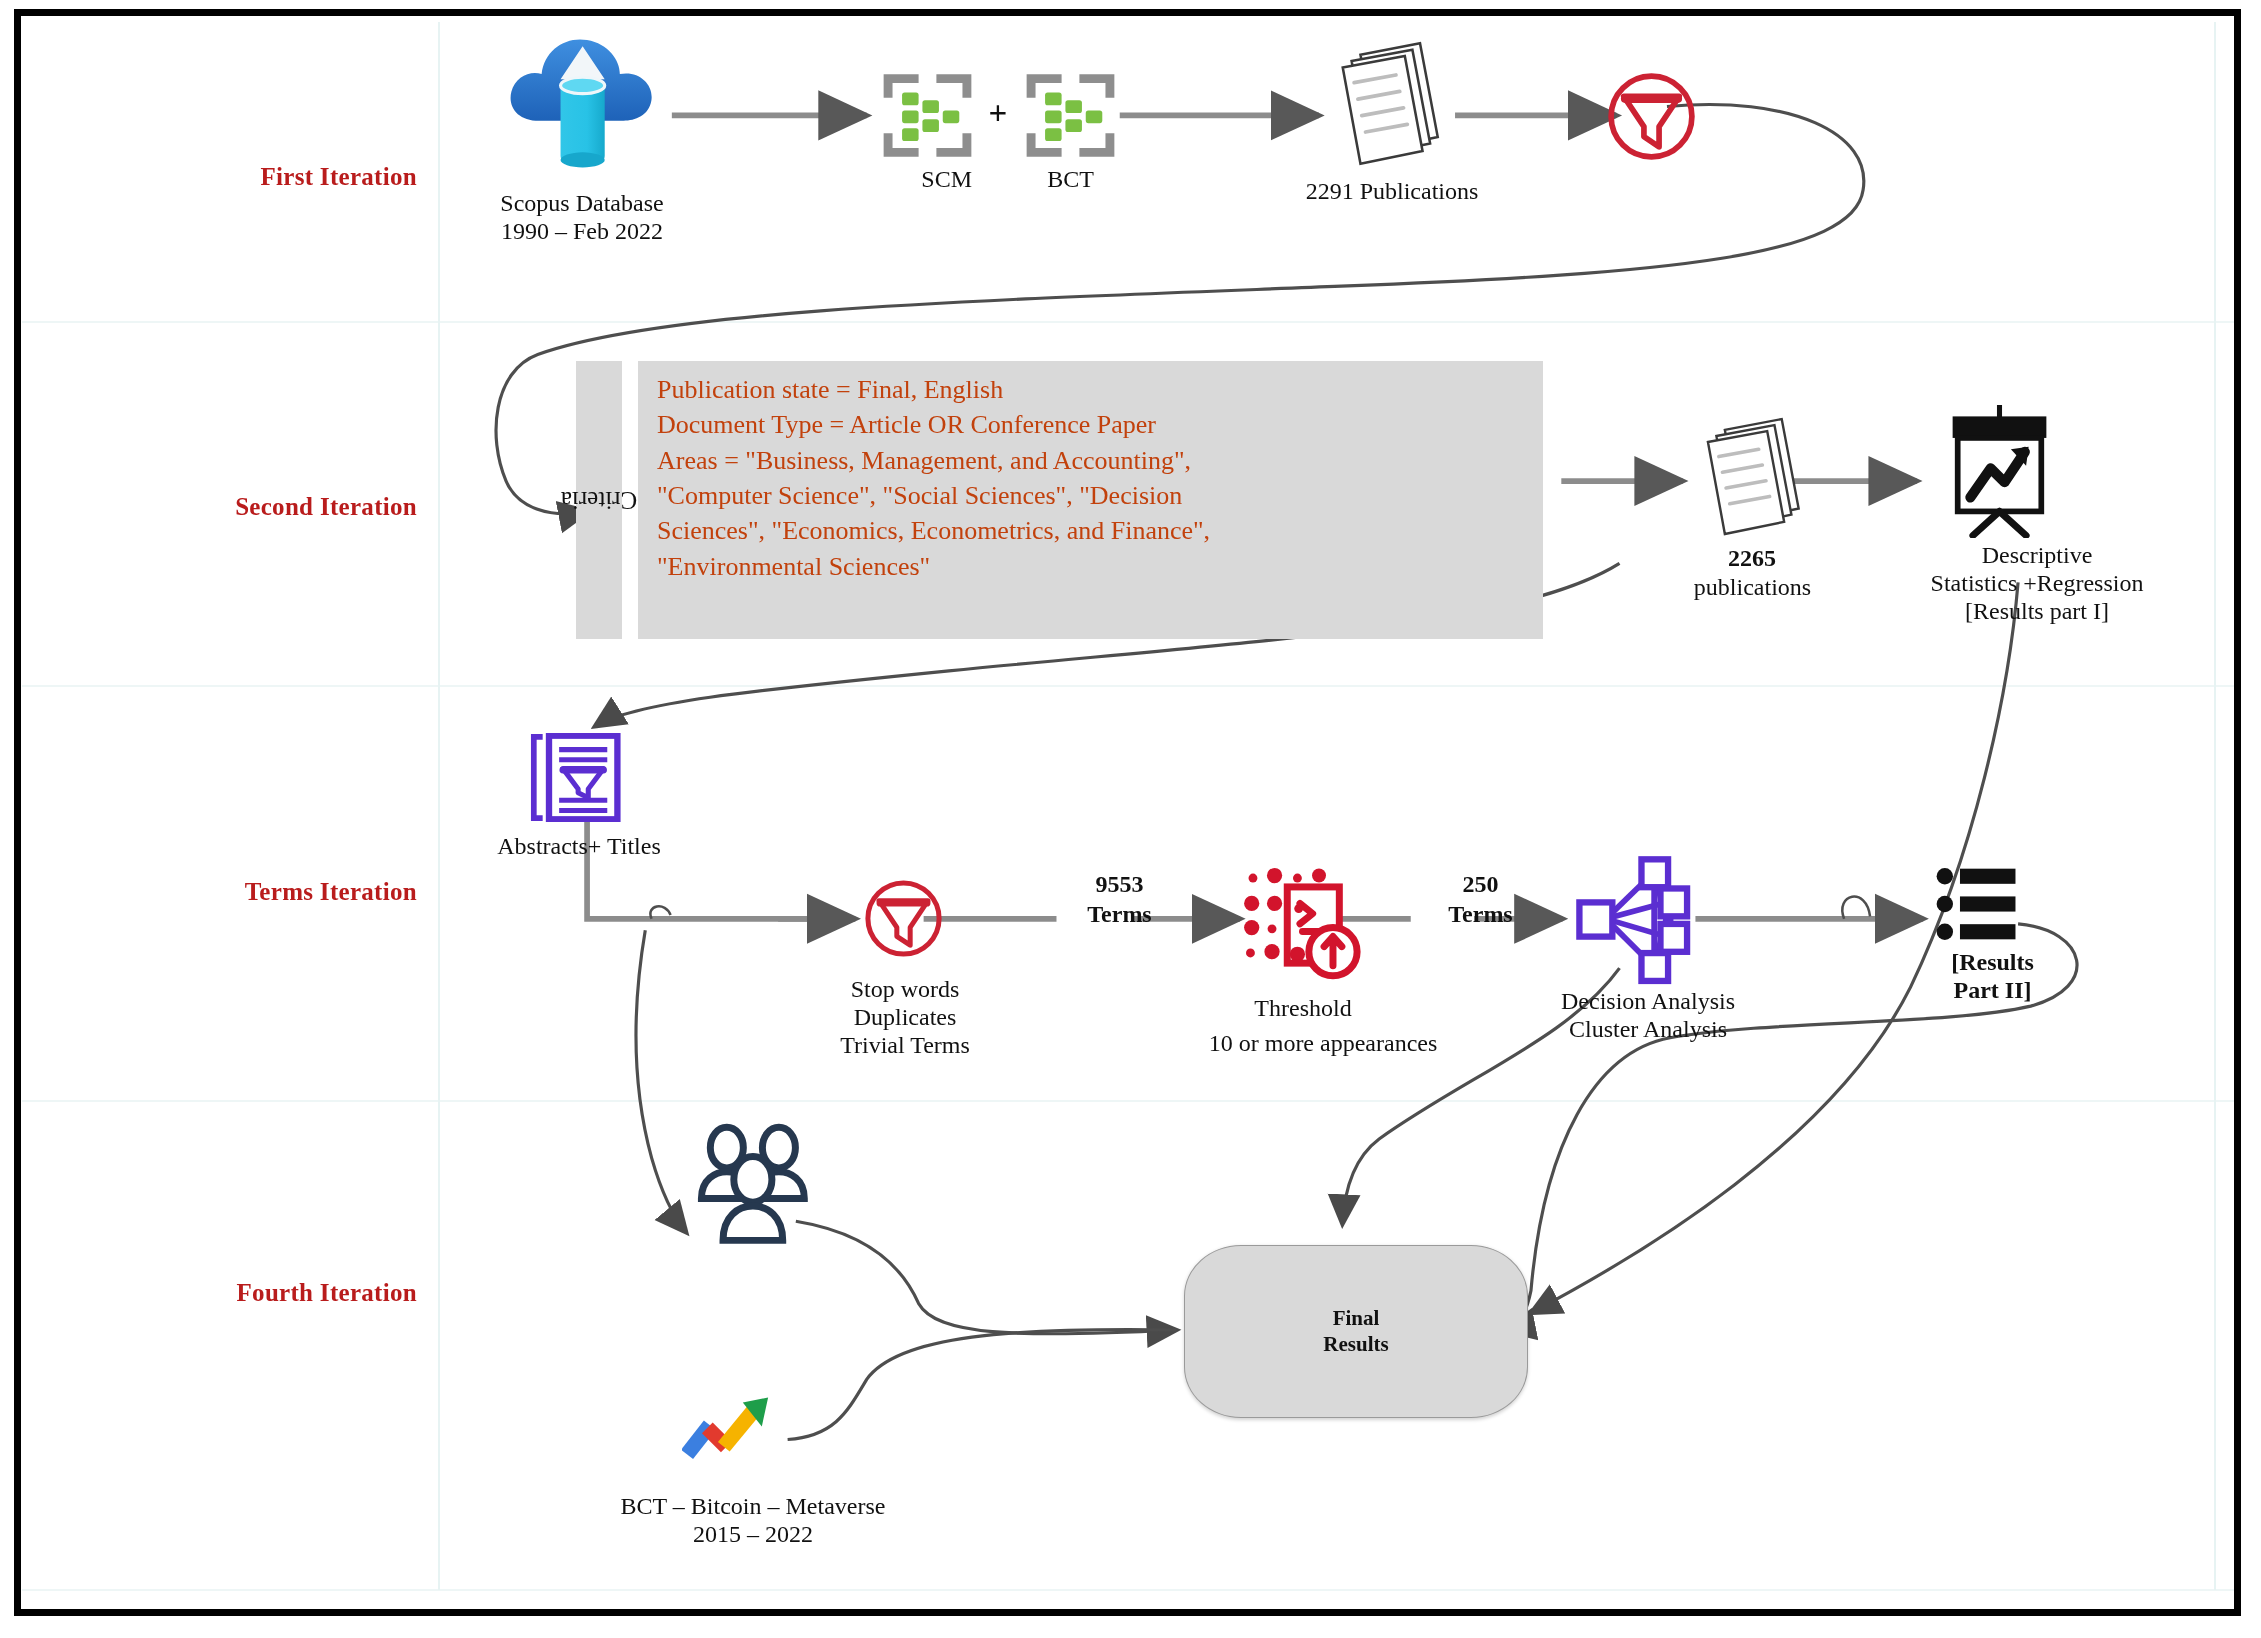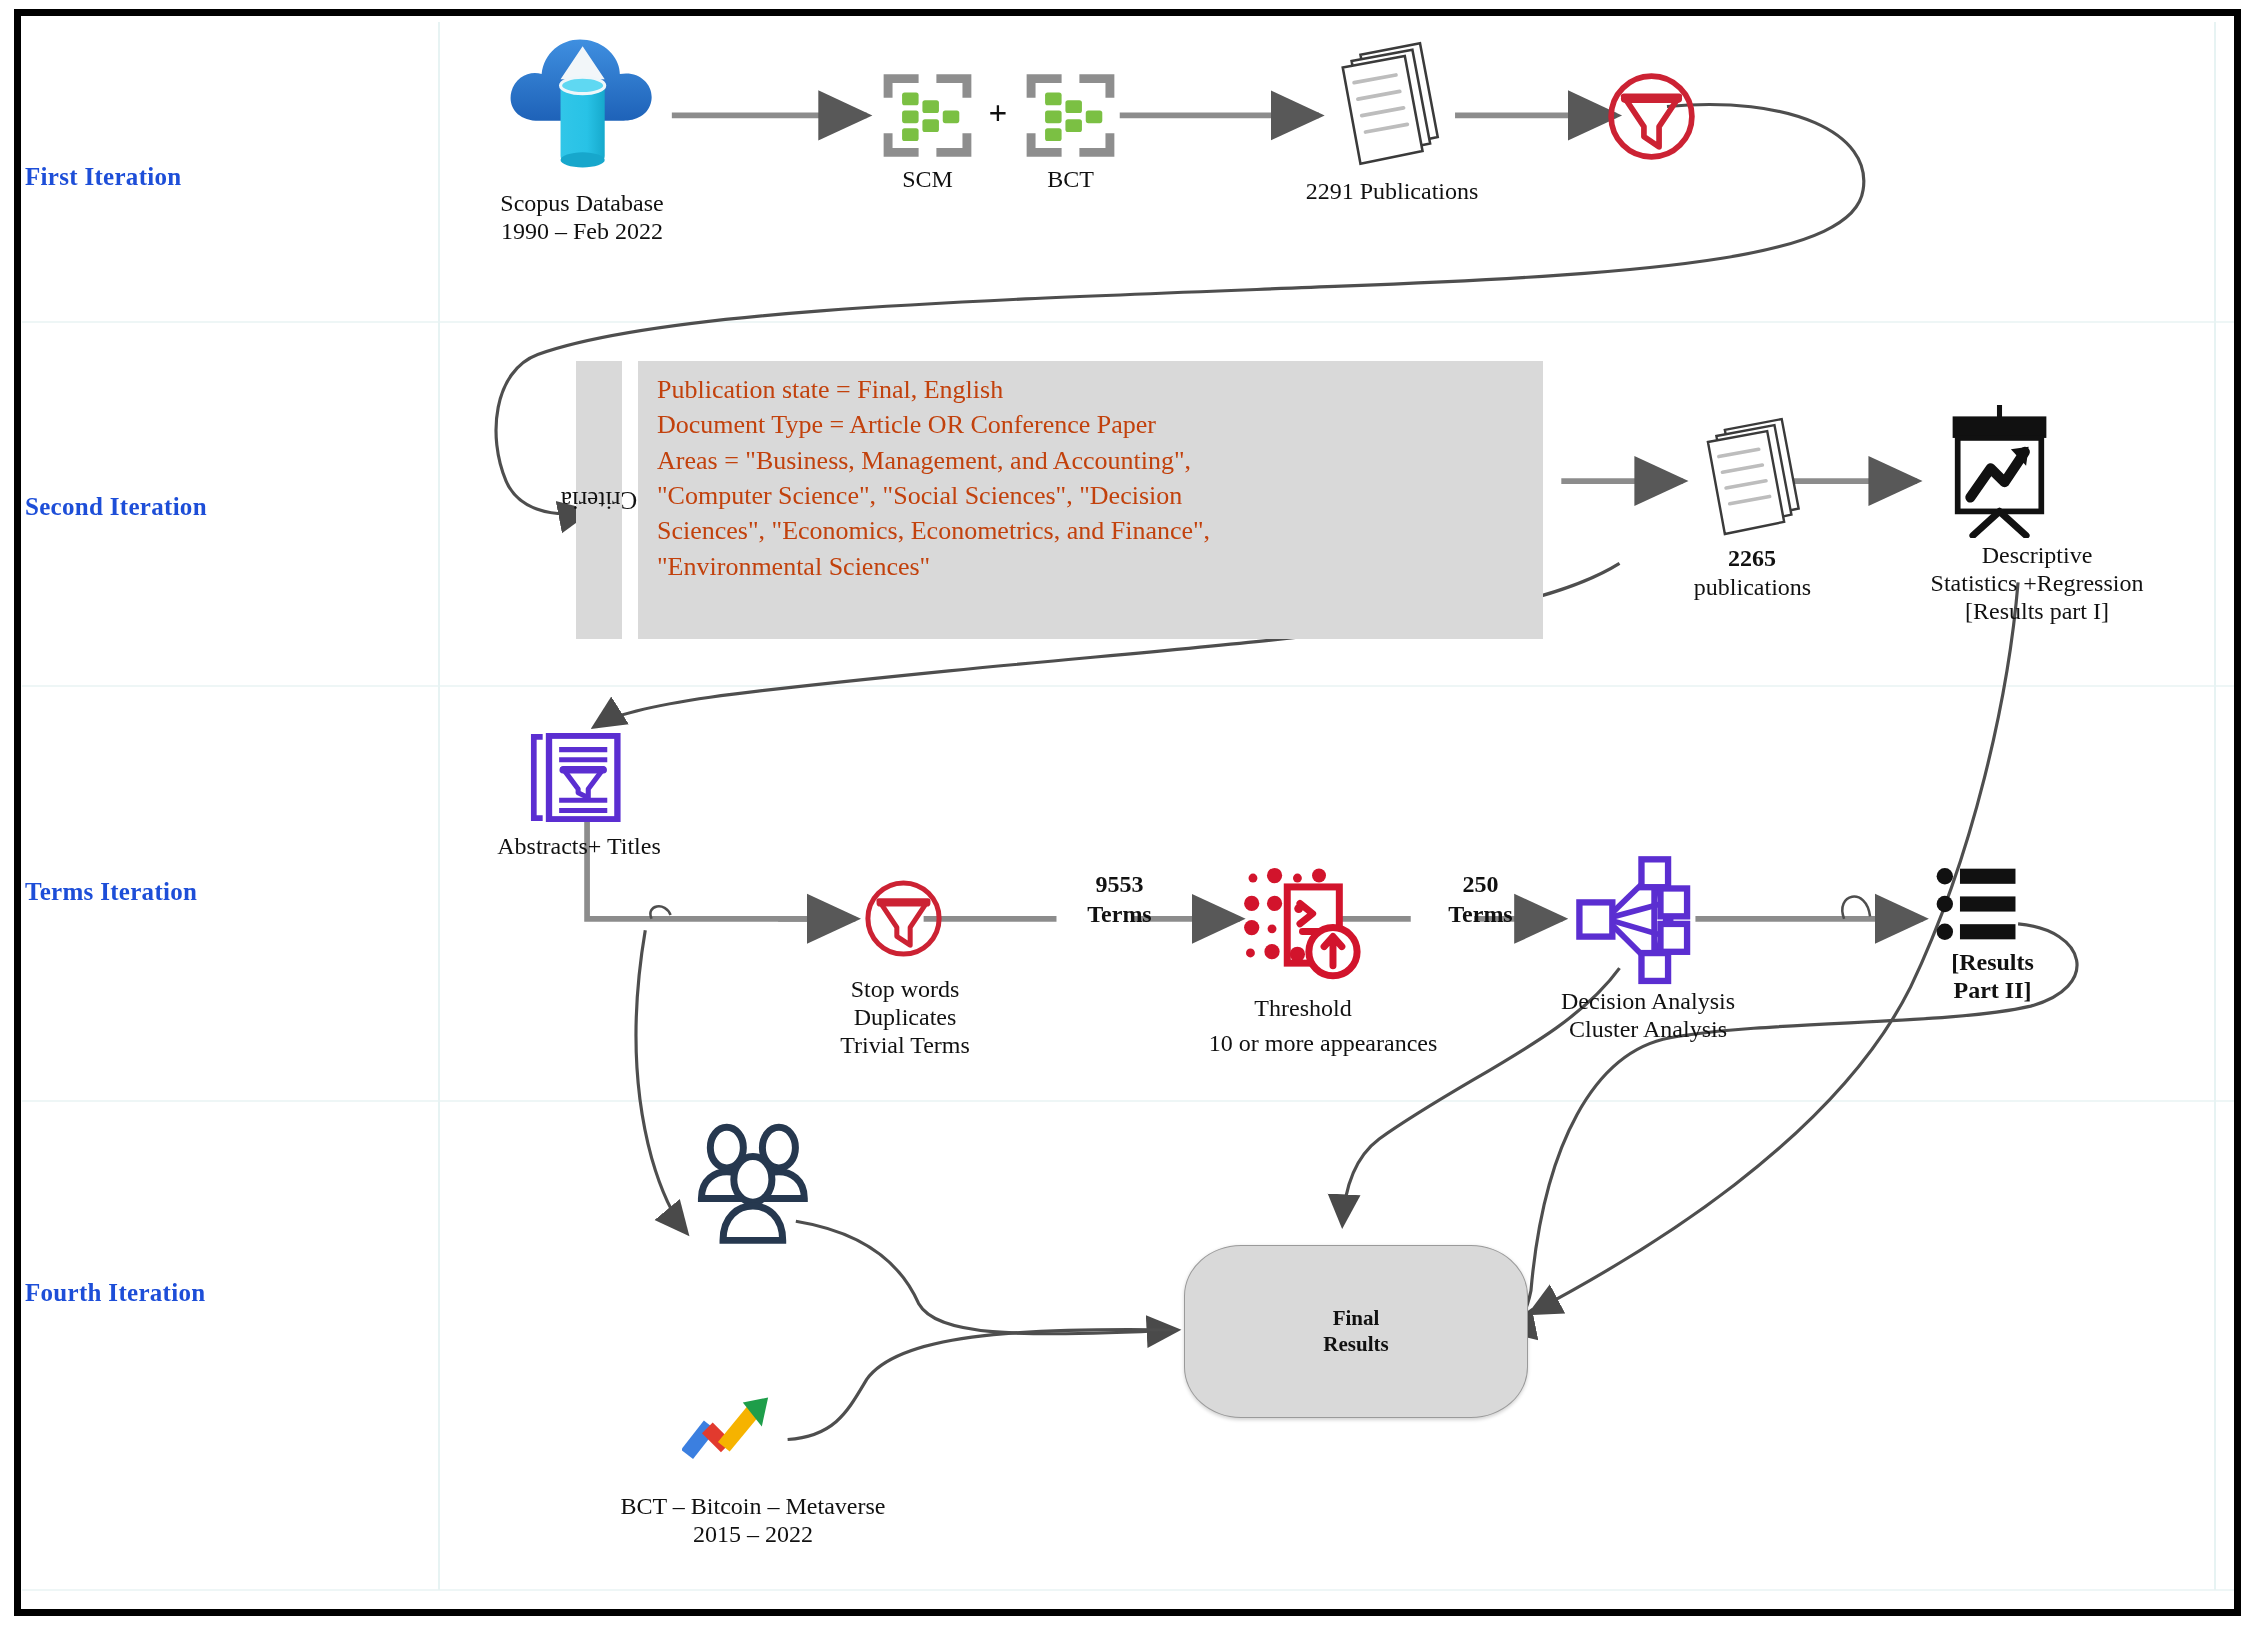--- a/index.html
+++ b/index.html
@@ -8,22 +8,22 @@
 
   
   .frame{position:absolute;left:14px;top:8.9px;width:2227px;height:1607px;
          border:7.6px solid #000000;box-sizing:border-box;background:#fff;}
 
   
   .grid-line-h{position:absolute;height:1.9px;background:#eef6f6;}
   .grid-line-v{position:absolute;width:1.9px;background:#eef6f6;}
   .grid-line-v.soft{background:#e7f3f3;}
 
-  .row-label{position:absolute;font-weight:bold;font-size:25px;color:#1d4ed8;
-             letter-spacing:0.3px;text-align:left;width:392px;left:25px;
+  .row-label{position:absolute;font-weight:bold;font-size:25px;color:#b91c1c;
+             letter-spacing:0.3px;text-align:right;width:392px;left:25px;
              font-family:"Liberation Serif", serif;}
 
   .node-cap{position:absolute;text-align:center;color:#111;font-size:24px;
             line-height:1.16;font-family:"Liberation Serif", serif;white-space:nowrap;}
   .node-cap.bold{font-weight:bold;}
 
   svg.layer{position:absolute;left:0;top:0;width:2261px;height:1639px;overflow:visible;pointer-events:none;}
 
   .criteria-box{position:absolute;background:#d9d9d9;border:0;box-sizing:border-box;}
   .criteria-tab{position:absolute;background:#d9d9d9;}
@@ -142,21 +142,21 @@
       <path d="M8,98 L8,128 L56,128" stroke="#8e8e8e" stroke-width="14" fill="none"></path>
       <path d="M132,98 L132,128 L84,128" stroke="#8e8e8e" stroke-width="14" fill="none"></path>
       <rect x="30" y="34" width="26" height="20" rx="4" fill="#7bc043"></rect>
       <rect x="30" y="62" width="26" height="20" rx="4" fill="#7bc043"></rect>
       <rect x="30" y="90" width="26" height="20" rx="4" fill="#7bc043"></rect>
       <rect x="62" y="46" width="26" height="20" rx="4" fill="#7bc043"></rect>
       <rect x="62" y="76" width="26" height="20" rx="4" fill="#7bc043"></rect>
       <rect x="94" y="62" width="26" height="20" rx="4" fill="#7bc043"></rect>
     </svg>
   </div>
-  <div class="node-cap" style="left:883px;top:166px;width:89px;">SCM</div>
+  <div class="node-cap" style="left:883px;top:166px;width:89px;text-align:right;">SCM</div>
 
   <div class="node-cap bold" style="left:982px;top:94px;width:32px;font-size:33px;">+</div>
 
   <div class="icon" style="left:1026px;top:71px;width:89px;height:89px;">
     <svg viewBox="0 0 140 140" width="89" height="89">
       <path d="M8,42 L8,12 L56,12" stroke="#8e8e8e" stroke-width="14" fill="none"></path>
       <path d="M132,42 L132,12 L84,12" stroke="#8e8e8e" stroke-width="14" fill="none"></path>
       <path d="M8,98 L8,128 L56,128" stroke="#8e8e8e" stroke-width="14" fill="none"></path>
       <path d="M132,98 L132,128 L84,128" stroke="#8e8e8e" stroke-width="14" fill="none"></path>
       <rect x="30" y="34" width="26" height="20" rx="4" fill="#7bc043"></rect>

